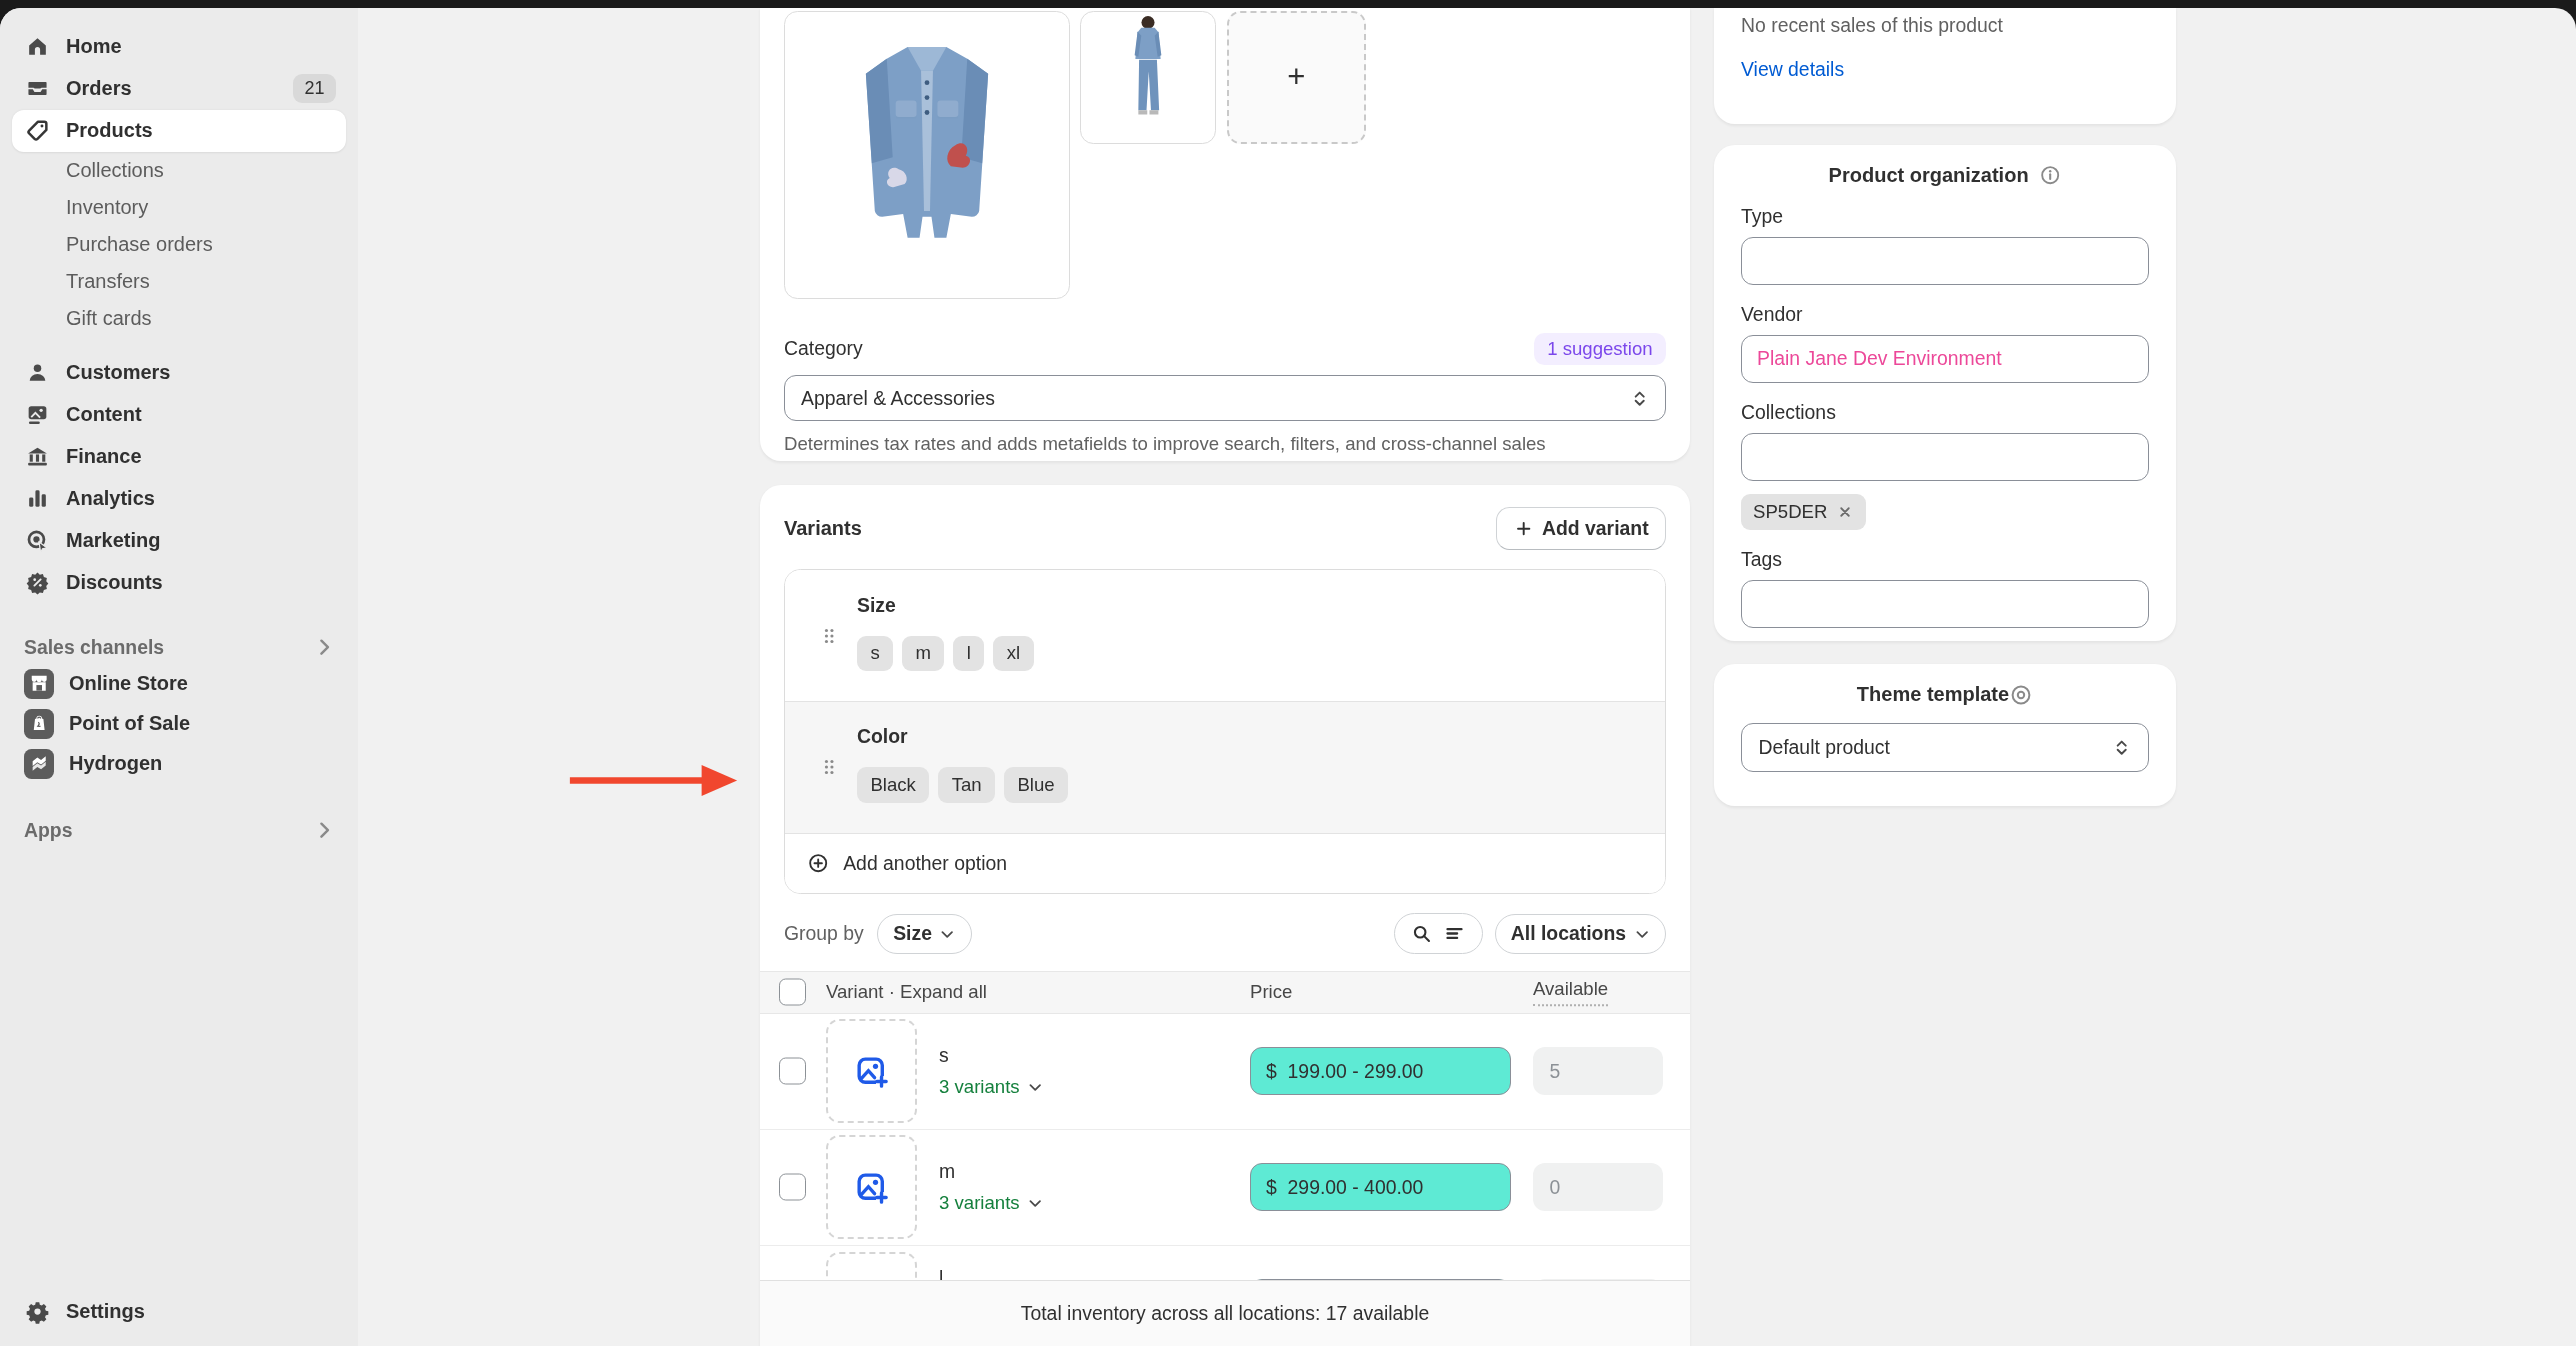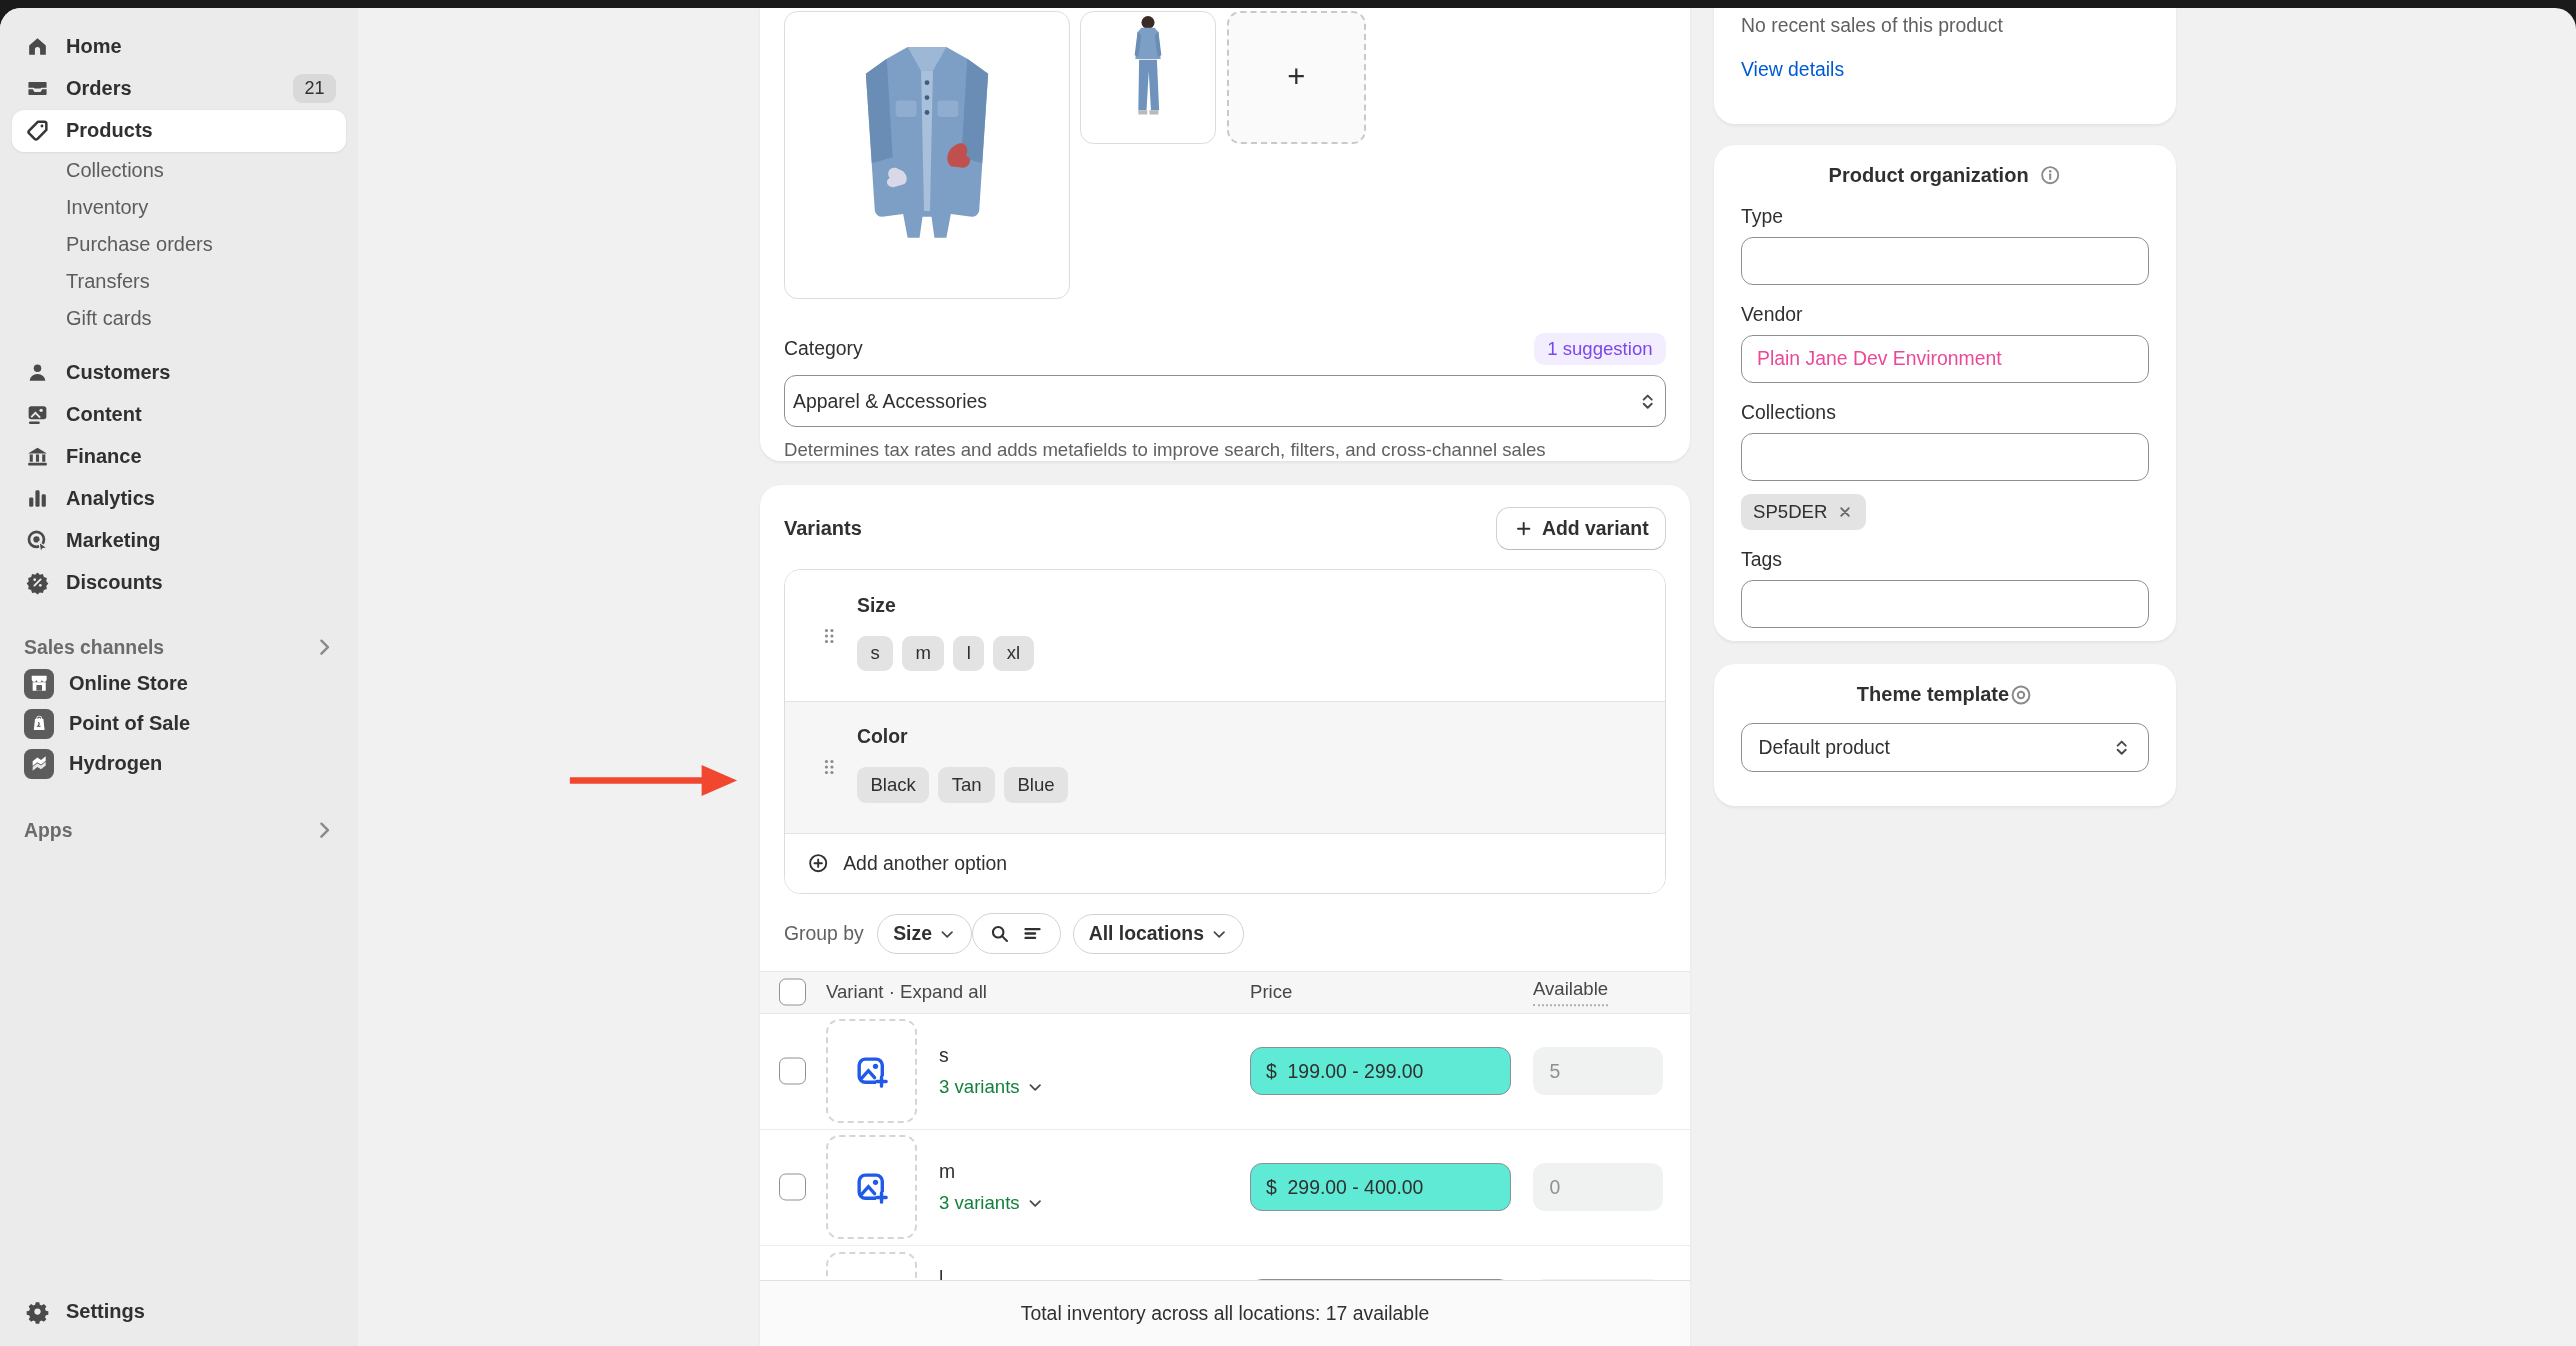--- a/index.html
+++ b/index.html
@@ -31,39 +31,39 @@
   .media-row { display:flex; gap:10.4px; }
   .tile-lg { width:286px; height:288px; border:1.5px solid #dcdcdc; border-radius:13.4px; background:#fff;
              display:flex; align-items:center; justify-content:center; overflow:hidden; }
   .tile-sm { width:136px; height:133px; border:1.5px solid #dcdcdc; border-radius:13.4px; background:#fff;
              display:flex; align-items:flex-start; justify-content:center; overflow:hidden; }
   .tile-add { width:139px; height:133px; border:2.2px dashed #c9c9c9; border-radius:13.4px; background:#fafafa;
               display:flex; align-items:center; justify-content:center; font-size:31px; font-weight:400; color:#303030; }
   .cat-row { display:flex; align-items:center; justify-content:space-between; margin-top:34px; }
   .lbl { font-size:19.4px; color:#303030; }
   .pill-suggest { font-size:18.6px; color:#7b47eb; background:#f3eeff; border-radius:10.4px; padding:5.2px 13.4px; }
-  .select { margin-top:10.4px; height:52px; border:1.5px solid #8a8f98; border-radius:12px; background:#fff;
-            display:flex; align-items:center; justify-content:space-between; padding:0 8px; font-size:19.4px; }
+  .select { margin-top:10.4px; height:46px; border:1.5px solid #8a8f98; border-radius:12px; background:#fff;
+            display:flex; align-items:center; justify-content:space-between; padding:0 16px; font-size:19.4px; }
   .help { margin-top:12px; font-size:18.6px; color:#616161; }
 
   .card-variants { left:760px; top:477px; width:930px; height:865px; border-radius:21px 21px 0 0; }
   .v-head { display:flex; align-items:center; justify-content:space-between; padding:22.4px 24px 16.4px; }
   .v-title { font-size:20px; font-weight:700; }
   .btn { display:inline-flex; align-items:center; gap:9px; background:#fff; border:1.5px solid #d0d3d6;
          border-bottom-color:#b8bcc0; border-radius:13.4px; padding:9px 16.4px; font-size:19.4px; font-weight:600; color:#303030; }
   .opt-box { margin:3px 24px 0; border:1.5px solid #dcdcdc; border-radius:16.4px; overflow:hidden; }
   .opt-row { position:relative; padding:22.4px 0 30px 72px; background:#fff; }
   .opt-row.alt { background:#f6f6f6; border-top:1.5px solid #e3e3e3; }
   .opt-name { font-size:19.4px; font-weight:700; line-height:25px; }
   .chips { display:flex; gap:9px; margin-top:18px; }
   .chip { background:#e3e3e3; border-radius:9px; padding:6.7px 13.4px; font-size:18.6px; color:#303030; }
   .drag { position:absolute; left:33px; top:50%; transform:translateY(-50%); }
   .add-opt { display:flex; align-items:center; gap:13.4px; border-top:1.5px solid #e3e3e3; padding:18px 22.4px; background:#fff;
              font-size:19.4px; font-weight:500; color:#303030; }
-  .groupby-row { display:flex; align-items:center; padding:19.4px 24px 16.4px; }
+  .groupby-row { display:flex; align-items:center; justify-content:space-between; padding:19.4px 24px 16.4px; }
   .gb-left { display:flex; align-items:center; gap:13.4px; font-size:19.4px; color:#616161; }
   .pill-btn { display:inline-flex; align-items:center; gap:7.5px; border:1.5px solid #d0d3d6; border-radius:745px;
               background:#fff; padding:7.5px 15px; font-size:19.4px; font-weight:600; color:#303030; }
   .gb-right { display:flex; align-items:center; gap:12px; }
 
   .thead { position:relative; height:43px; background:#f6f6f6; border-top:1.5px solid #e7e7e7; border-bottom:1.5px solid #e7e7e7;
            font-size:18.6px; color:#474747; }
   .thead .cb, .trow .cb { position:absolute; left:19.4px; top:50%; transform:translateY(-50%); width:27px; height:27px;
            border:1.5px solid #8c9196; border-radius:6.7px; background:#fff; }
   .th-variant { position:absolute; left:66px; top:50%; transform:translateY(-50%); }

